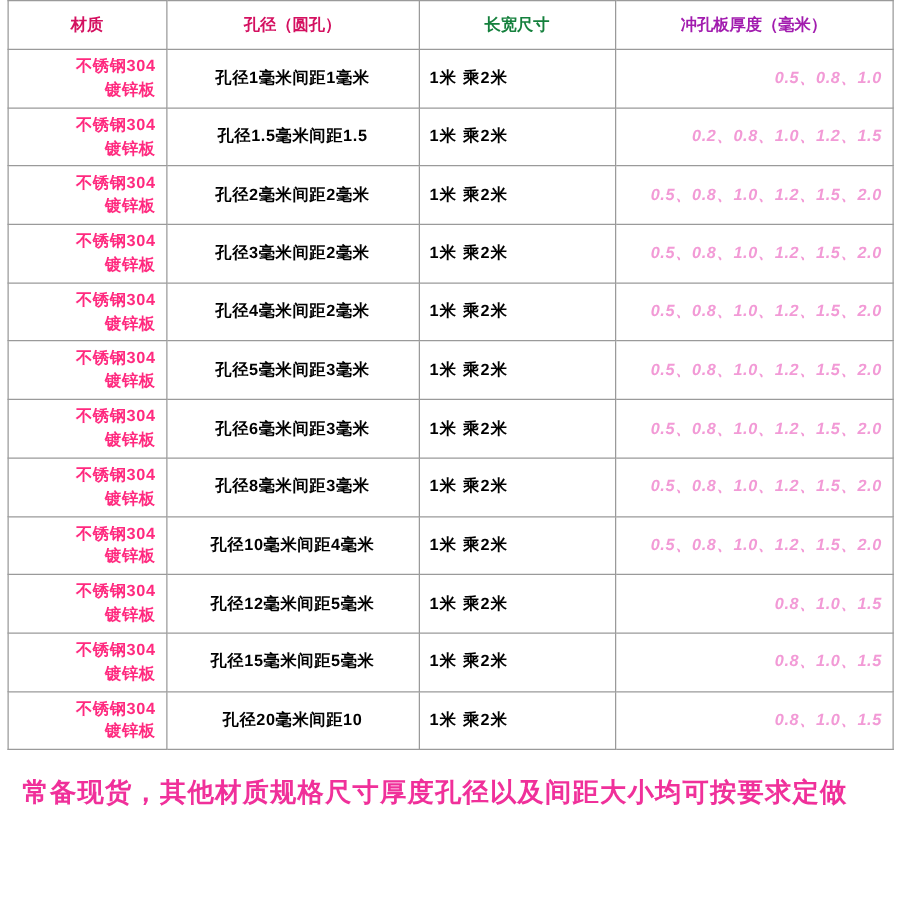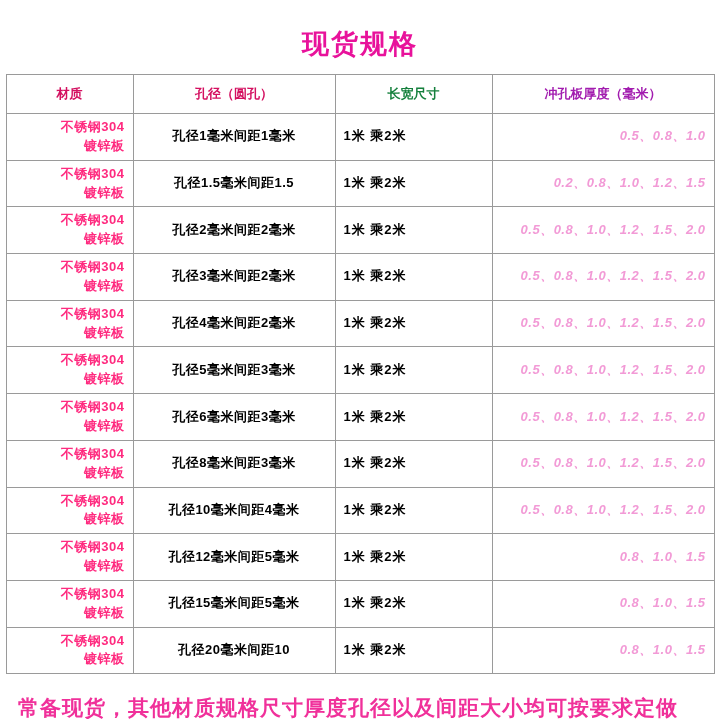--- a/index.html
+++ b/index.html
@@ -88,21 +88,20 @@
     font-family: "Liberation Serif", serif;
     letter-spacing: 1px;
   }
   .material-line2 { display: block; padding-left: 6px; }
 </style>
 </head>
 <body>
 
 <div class="page">
 
-  <div class="title">现货规格</div>
 
   <table class="spec">
     <thead>
       <tr>
         <th class="c-material">材质</th>
         <th class="c-hole">孔径（圆孔）</th>
         <th class="c-size">长宽尺寸</th>
         <th class="c-thick">冲孔板厚度（毫米）</th>
       </tr>
     </thead>

